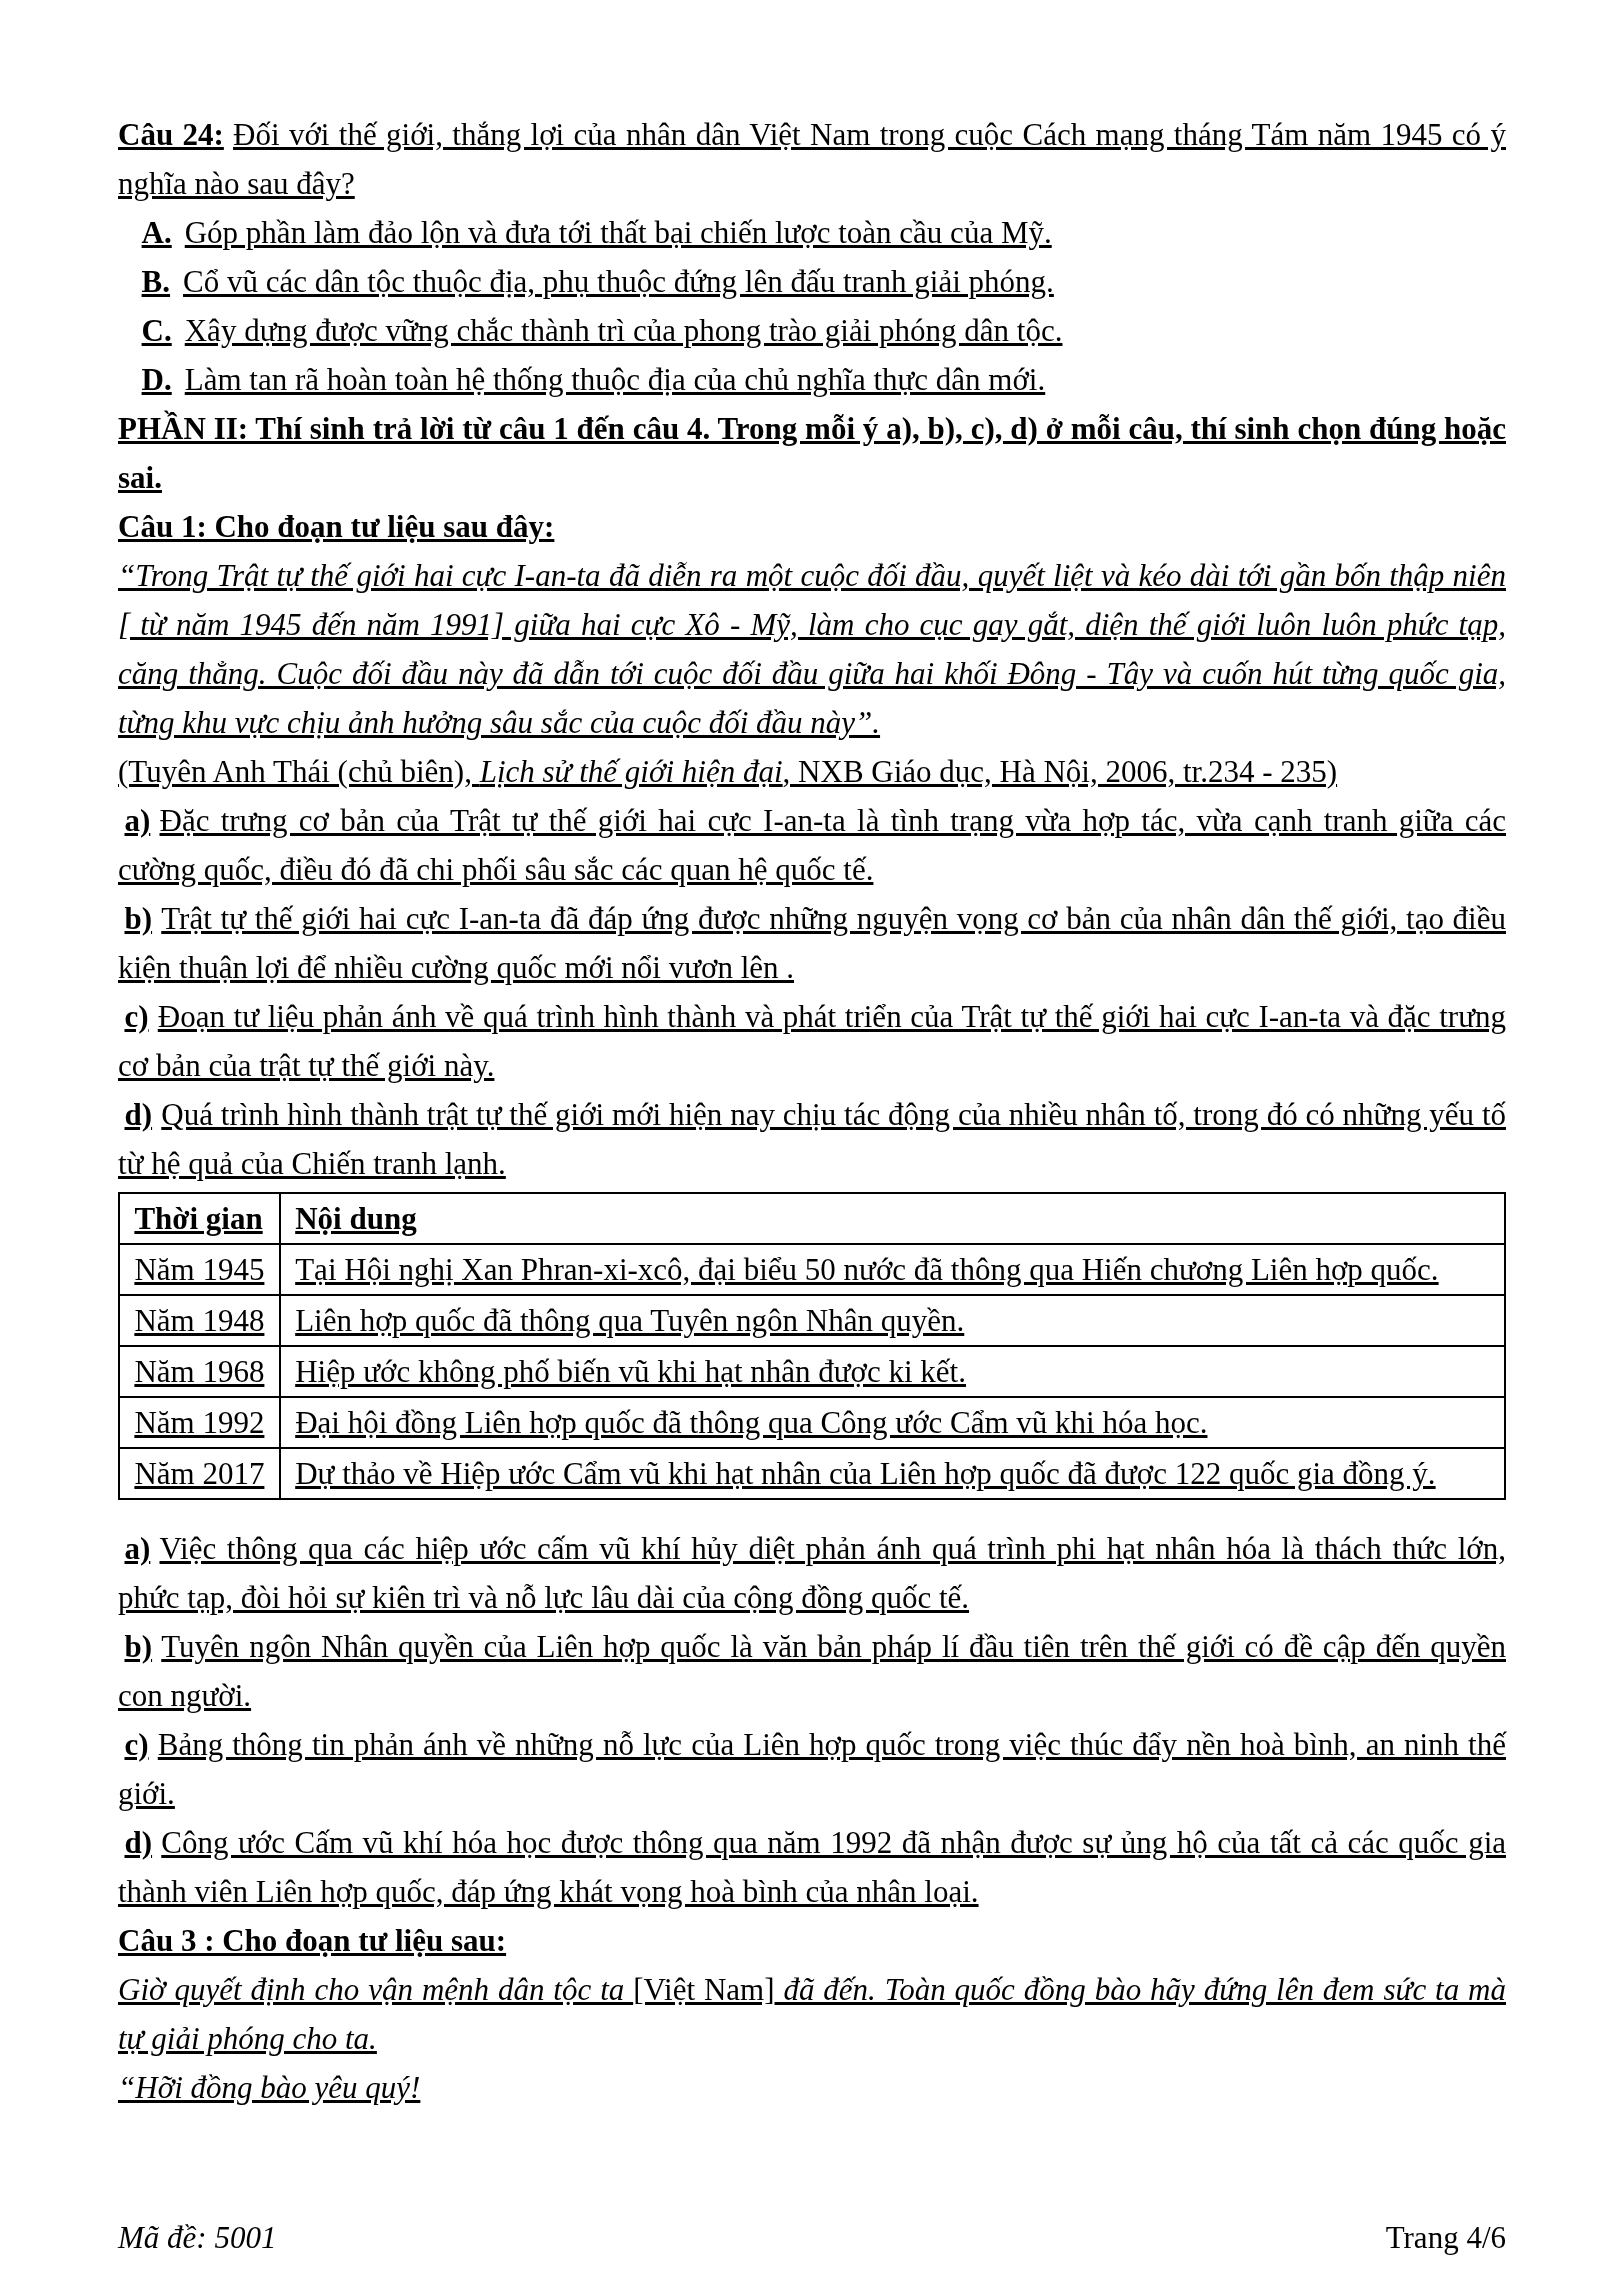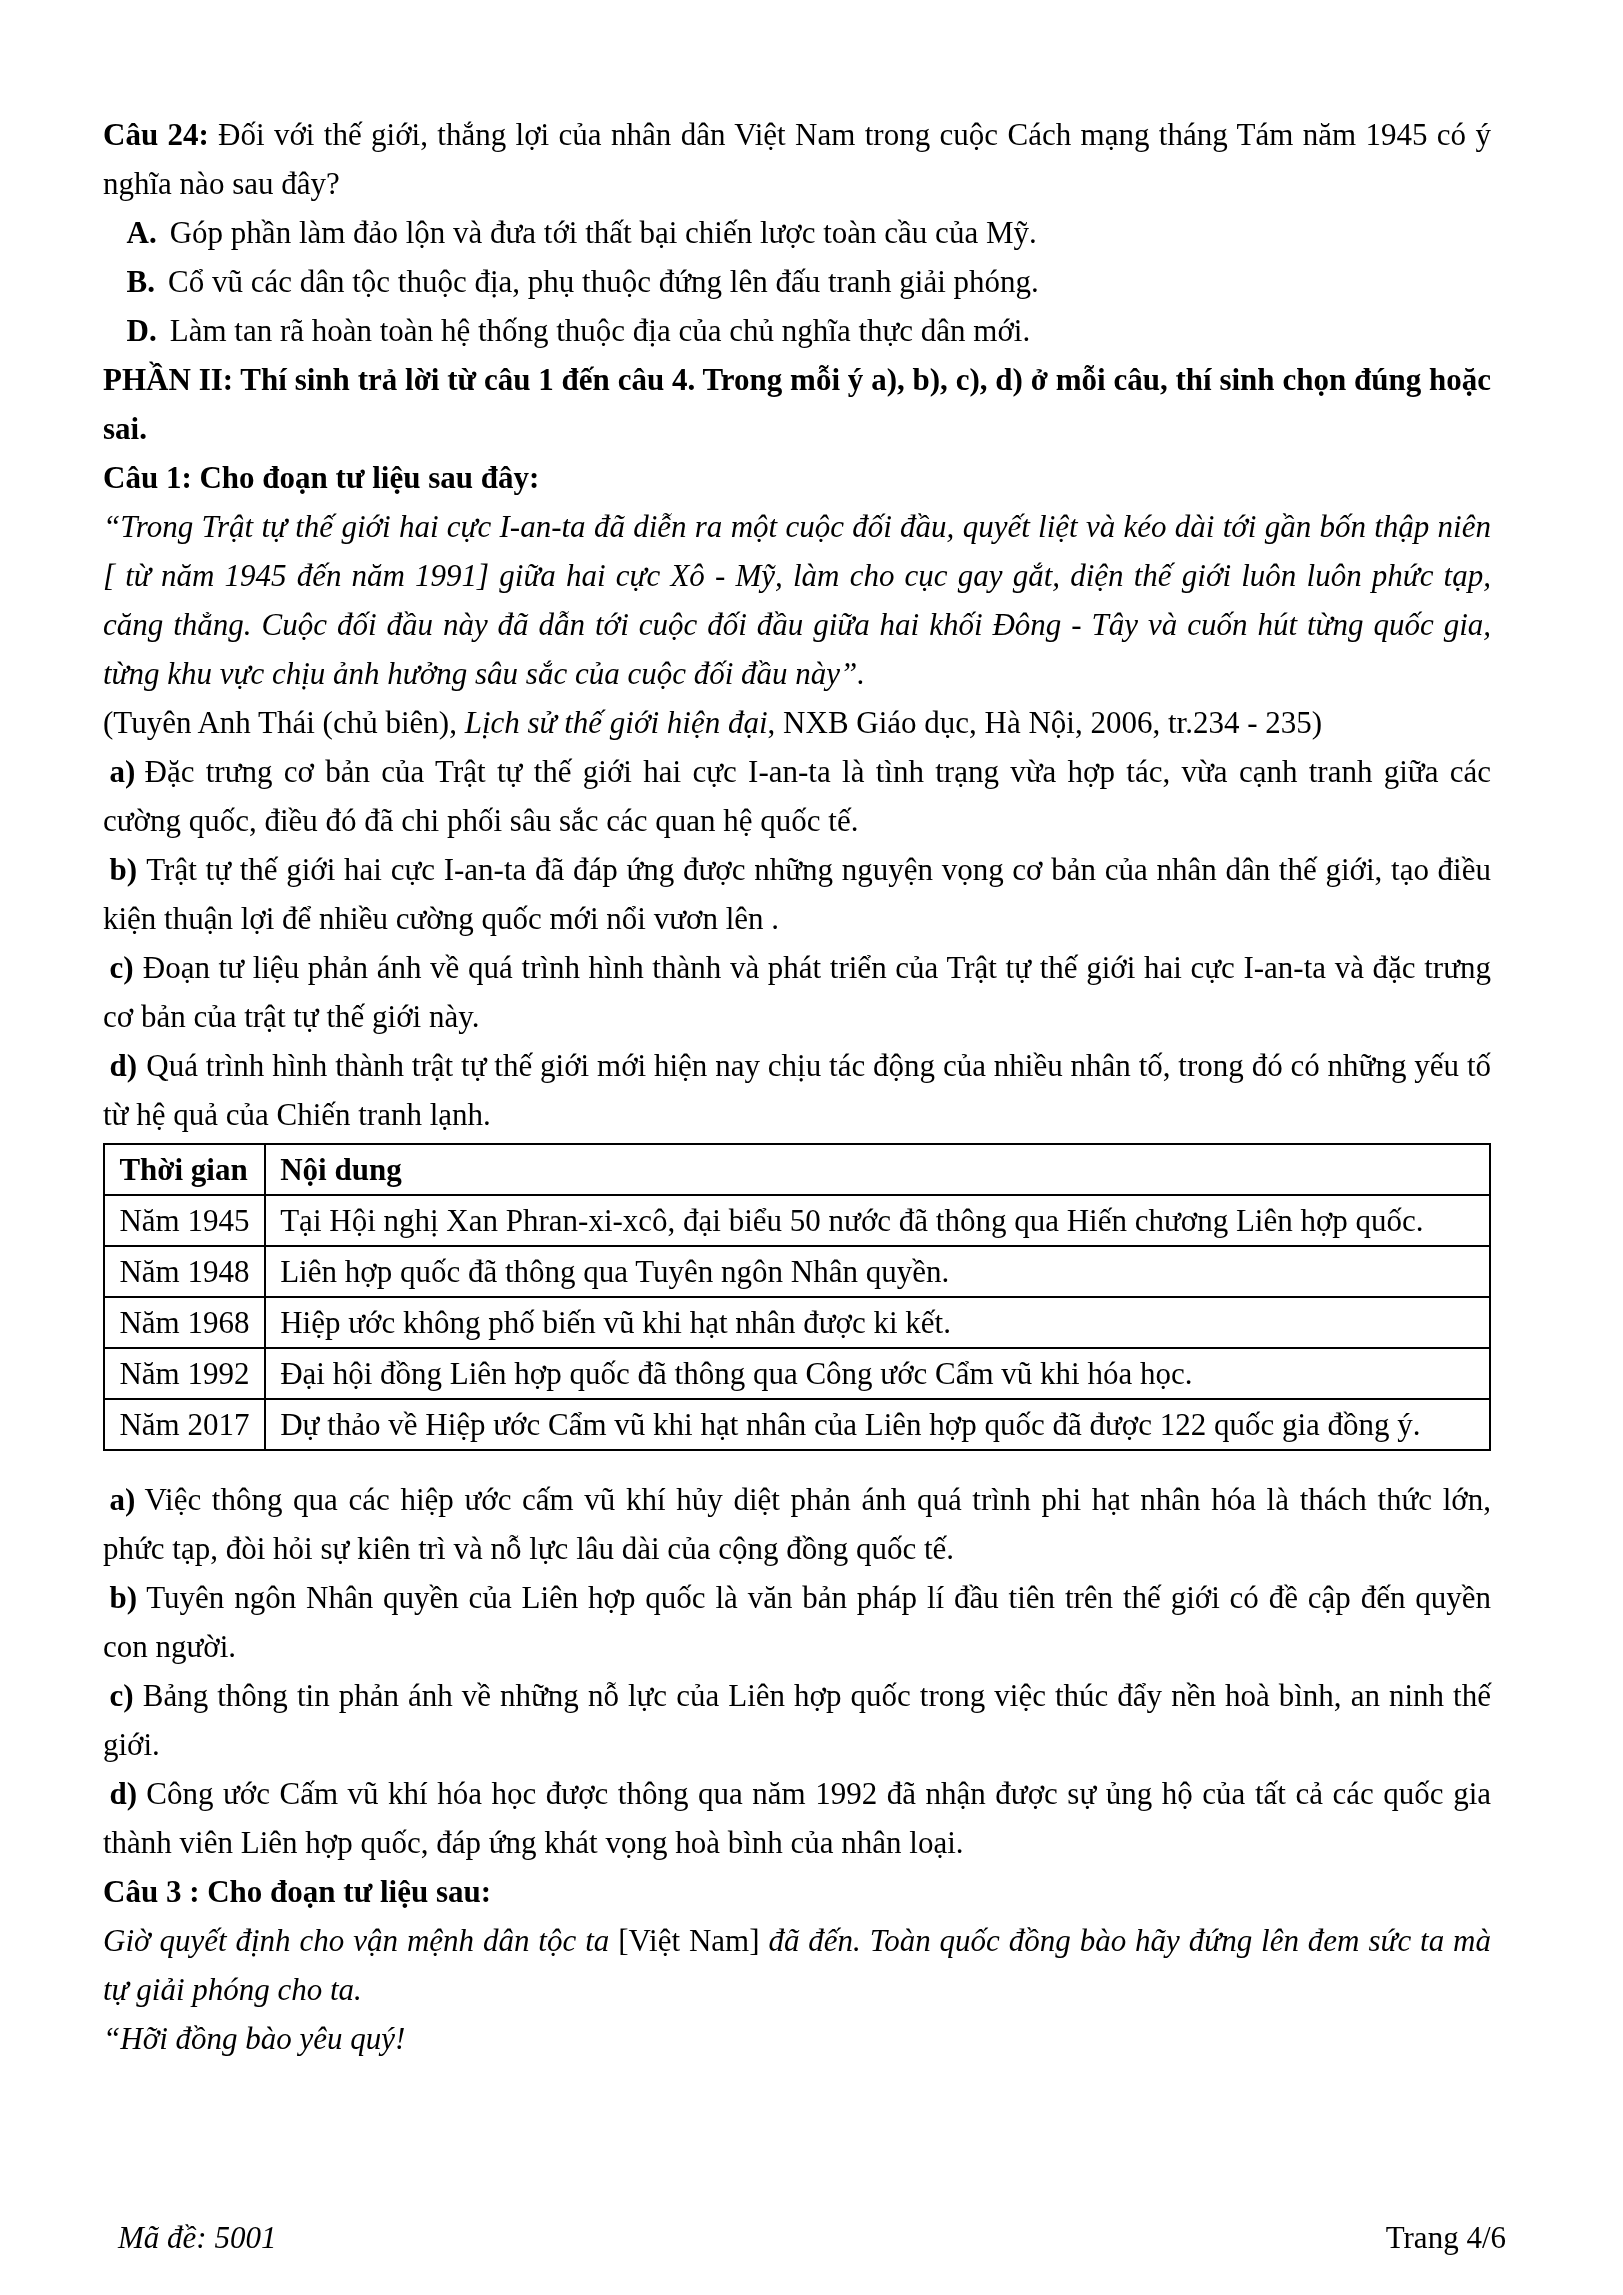--- a/index.html
+++ b/index.html
@@ -9,24 +9,25 @@
     height: 2295px;
     background: #ffffff;
     color: #000000;
     font-family: "Liberation Serif", "DejaVu Serif", serif;
     font-size: 31px;
     line-height: 49px;
     position: relative;
   }
   .content {
     position: absolute;
-    left: 103px;
+    left: 118px;
     top: 110px;
     width: 1388px;
     text-align: justify;
+    text-decoration: underline;
   }
   p { margin: 0; padding: 0; }
   .lbl { font-weight: bold; margin-right: 9.2px; }
   .opt { padding-left: 23.6px; }
   .opt .lbl { margin-right: 13px; }
   .item { text-indent: 6.5px; }
   .bold { font-weight: bold; }
   .quote { font-style: italic; }
   .upright { font-style: normal; }
   table.info {
@@ -58,20 +59,21 @@
 </style>
 </head>
 <body>
 
 <div class="content">
 
   <p><span class="lbl">Câu 24:</span><span>Đối với thế giới, thắng lợi của nhân dân Việt Nam trong cuộc Cách mạng tháng Tám năm 1945 có ý nghĩa nào sau đây?</span></p>
 
   <p class="opt"><span class="lbl">A.</span><span>Góp phần làm đảo lộn và đưa tới thất bại chiến lược toàn cầu của Mỹ.</span></p>
   <p class="opt"><span class="lbl">B.</span><span>Cổ vũ các dân tộc thuộc địa, phụ thuộc đứng lên đấu tranh giải phóng.</span></p>
+  <p class="opt"><span class="lbl">C.</span><span>Xây dựng được vững chắc thành trì của phong trào giải phóng dân tộc.</span></p>
   <p class="opt"><span class="lbl">D.</span><span>Làm tan rã hoàn toàn hệ thống thuộc địa của chủ nghĩa thực dân mới.</span></p>
 
   <p class="bold">PHẦN II: Thí sinh trả lời từ câu 1 đến câu 4. Trong mỗi ý a), b), c), d) ở mỗi câu, thí sinh chọn đúng hoặc sai.</p>
 
   <p class="bold">Câu 1: Cho đoạn tư liệu sau đây:</p>
 
   <p class="quote">“Trong Trật tự thế giới hai cực I-an-ta đã diễn ra một cuộc đối đầu, quyết liệt và kéo dài tới gần bốn thập niên [ từ năm 1945 đến năm 1991] giữa hai cực Xô - Mỹ, làm cho cục gay gắt, diện thế giới luôn luôn phức tạp, căng thẳng. Cuộc đối đầu này đã dẫn tới cuộc đối đầu giữa hai khối Đông - Tây và cuốn hút từng quốc gia, từng khu vực chịu ảnh hưởng sâu sắc của cuộc đối đầu này”.</p>
 
   <p><span>(Tuyên Anh Thái (chủ biên), </span><i>Lịch sử thế giới hiện đại</i><span>, NXB Giáo dục, Hà Nội, 2006, tr.234 - 235)</span></p>
 

